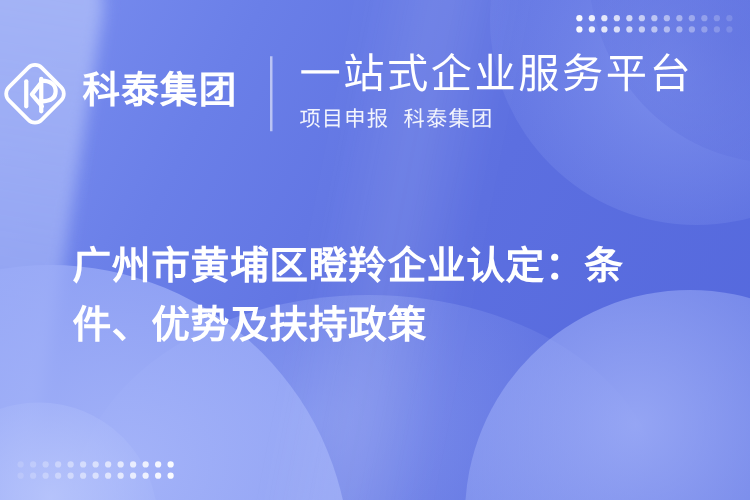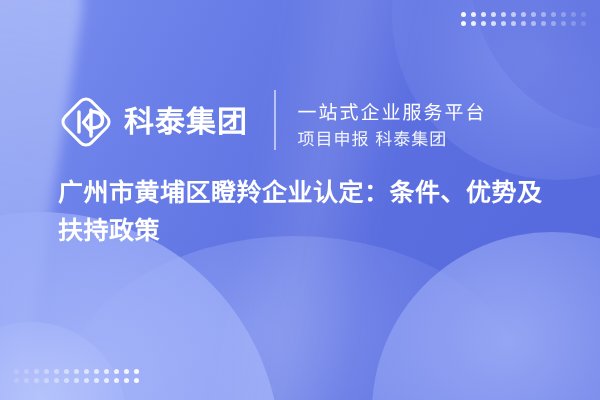--- a/index.html
+++ b/index.html
@@ -85,23 +85,23 @@
   .dots .row i { display: block; width: 5px; height: 5px; border-radius: 50%; background: #fff; }
   .dots-tr { right: 14px; top: 12px; }
   .dots-bl { left: 14px; top: 369px; }
 
   
   .header {
     position: absolute;
     left: 0; top: 0;
     width: 600px; height: 150px;
     display: flex;
-    align-items: flex-end;
+    align-items: center;
     box-sizing: border-box;
-    padding-left: 58px;
+    font-family: Liberation Mono, monospace;
   }
 
   .brand { display: flex; align-items: center; }
 
   .logo-mark {
     width: 56px; height: 56px;
     position: relative;
     flex: 0 0 auto;
   }
   .logo-mark .diamond {
@@ -143,41 +143,41 @@
   .divider {
     width: 1.5px;
     height: 60px;
     background: rgba(255,255,255,.55);
     margin: 0 22px 0 26px;
     flex: 0 0 auto;
   }
 
   .slogan { display: flex; flex-direction: column; justify-content: center; }
   .slogan-main {
-    font-size: 19px;
+    font-size: 33px;
     color: #ffffff;
     letter-spacing: 2px;
     line-height: 1.15;
     white-space: nowrap;
   }
   .slogan-sub {
     margin-top: 7px;
     font-size: 17px;
     color: rgba(255,255,255,.92);
     letter-spacing: 1px;
     line-height: 1.15;
     white-space: nowrap;
   }
 
   
   .title {
     position: absolute;
-    left: 58px; top: 156px;
+    left: 58px; top: 168px;
     width: 500px;
-    font-size: 25px;
+    font-size: 31px;
     font-weight: 700;
     color: #ffffff;
     line-height: 1.52;
     letter-spacing: 0.5px;
   }
 </style>
 </head>
 <body>
 
 <div class="stage">

